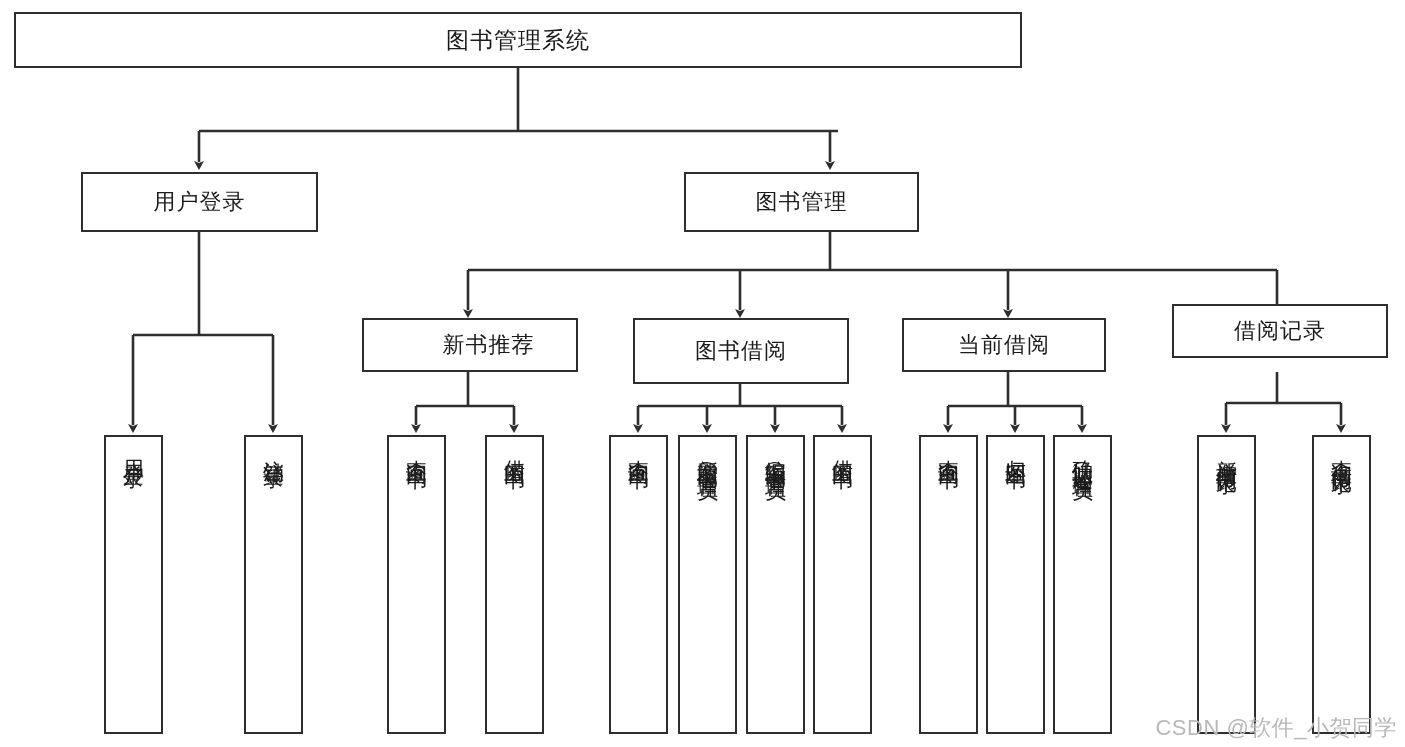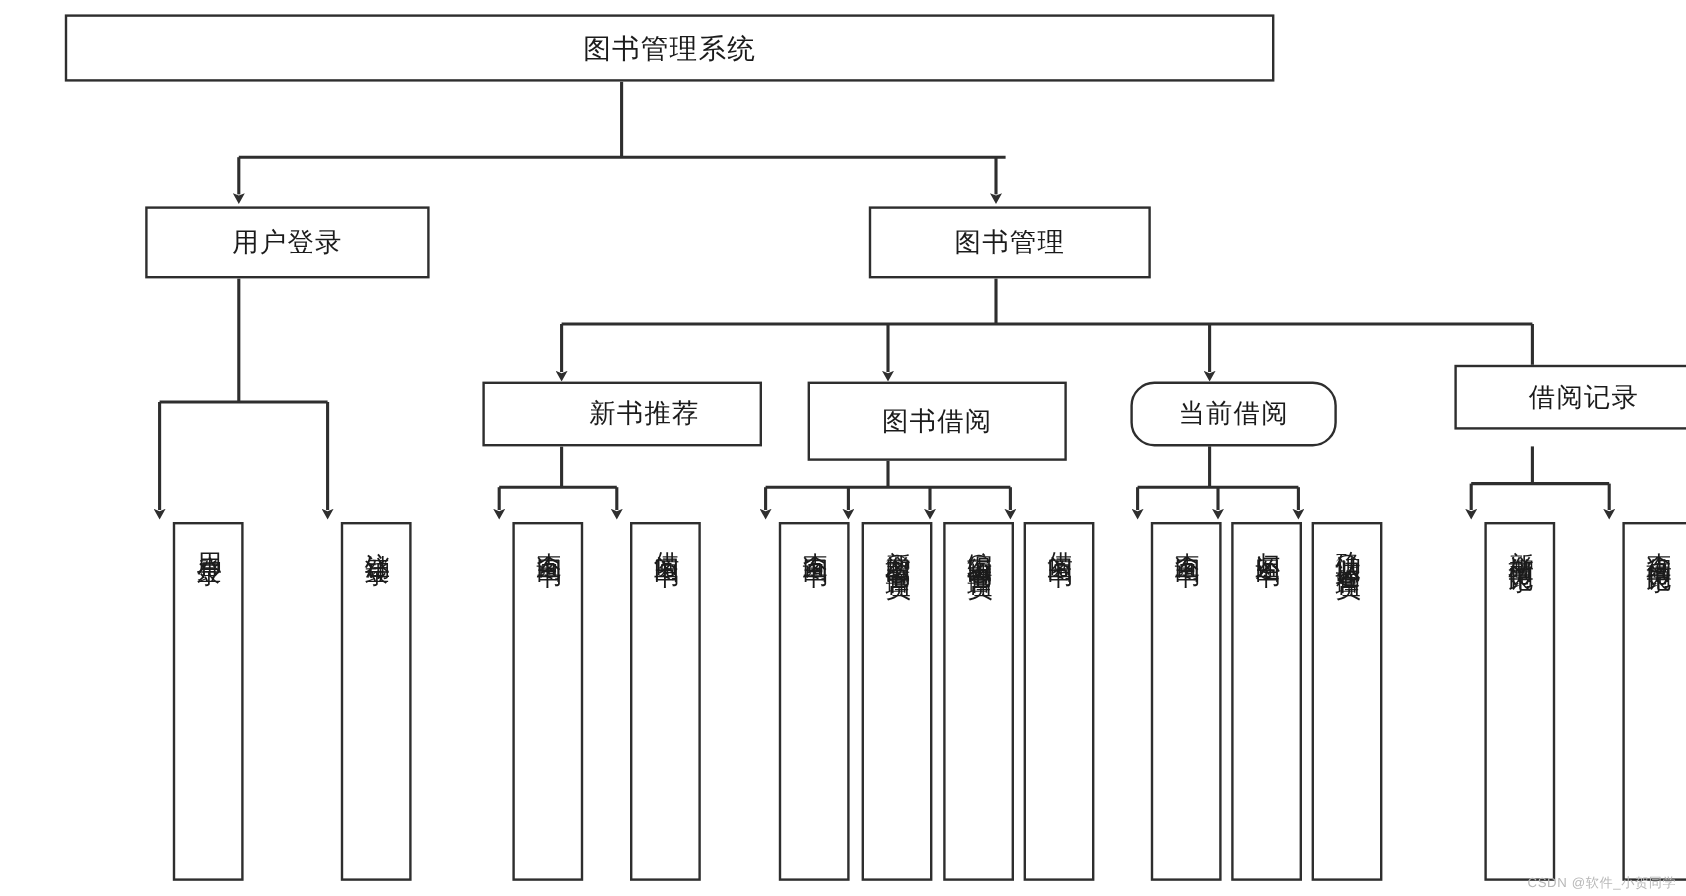--- a/index.html
+++ b/index.html
@@ -17,21 +17,20 @@
   
   .node{
     position:absolute;
     box-sizing:border-box;
     background:#ffffff;
     border:2px solid #2e2e2e;
     display:flex;
     align-items:center;
     justify-content:center;
     color:#1b1b1b;
-    margin-left:40px;
   }
   .node .label{
     font-size:22px;
     letter-spacing:1px;
     line-height:1.25;
     white-space:nowrap;
   }
   
   .h-node .label{font-size:22px;}
   #node-root .label{font-size:23px;}
@@ -49,21 +48,21 @@
     letter-spacing:3px;
     line-height:1.05;
     white-space:nowrap;
   }
 
   
   #watermark{
     position:absolute;
     right:8px;
     bottom:4px;
-    font-size:11px;
+    font-size:22px;
     color:#b8b8b8;
     letter-spacing:0.5px;
     white-space:nowrap;
     pointer-events:none;
   }
 </style>
 </head>
 <body>
 
 <div id="canvas">
@@ -122,27 +121,27 @@
     <span class="label">图书管理系统</span>
   </div>
 
   <div class="node h-node" style="left:81px;top:172px;width:237px;height:60px;">
     <span class="label">用户登录</span>
   </div>
   <div class="node h-node" style="left:684px;top:172px;width:235px;height:60px;">
     <span class="label">图书管理</span>
   </div>
 
-  <div class="node h-node" style="left:362px;top:318px;width:233px;height:54px;padding-left:37px;">
+  <div class="node h-node" style="left:362px;top:318px;width:216px;height:54px;padding-left:37px;">
     <span class="label">新书推荐</span>
   </div>
   <div class="node h-node" style="left:633px;top:318px;width:216px;height:66px;">
     <span class="label">图书借阅</span>
   </div>
-  <div class="node h-node" style="left:902px;top:318px;width:172px;height:54px;border-radius:20px;">
+  <div class="node h-node" style="left:902px;top:318px;width:204px;height:54px;">
     <span class="label">当前借阅</span>
   </div>
   <div class="node h-node" style="left:1172px;top:304px;width:216px;height:54px;">
     <span class="label">借阅记录</span>
   </div>
 
   <div class="node v-node" style="left:104px;top:435px;width:59px;height:299px;">
     <span class="label">用户登录</span>
   </div>
   <div class="node v-node" style="left:244px;top:435px;width:59px;height:299px;">

